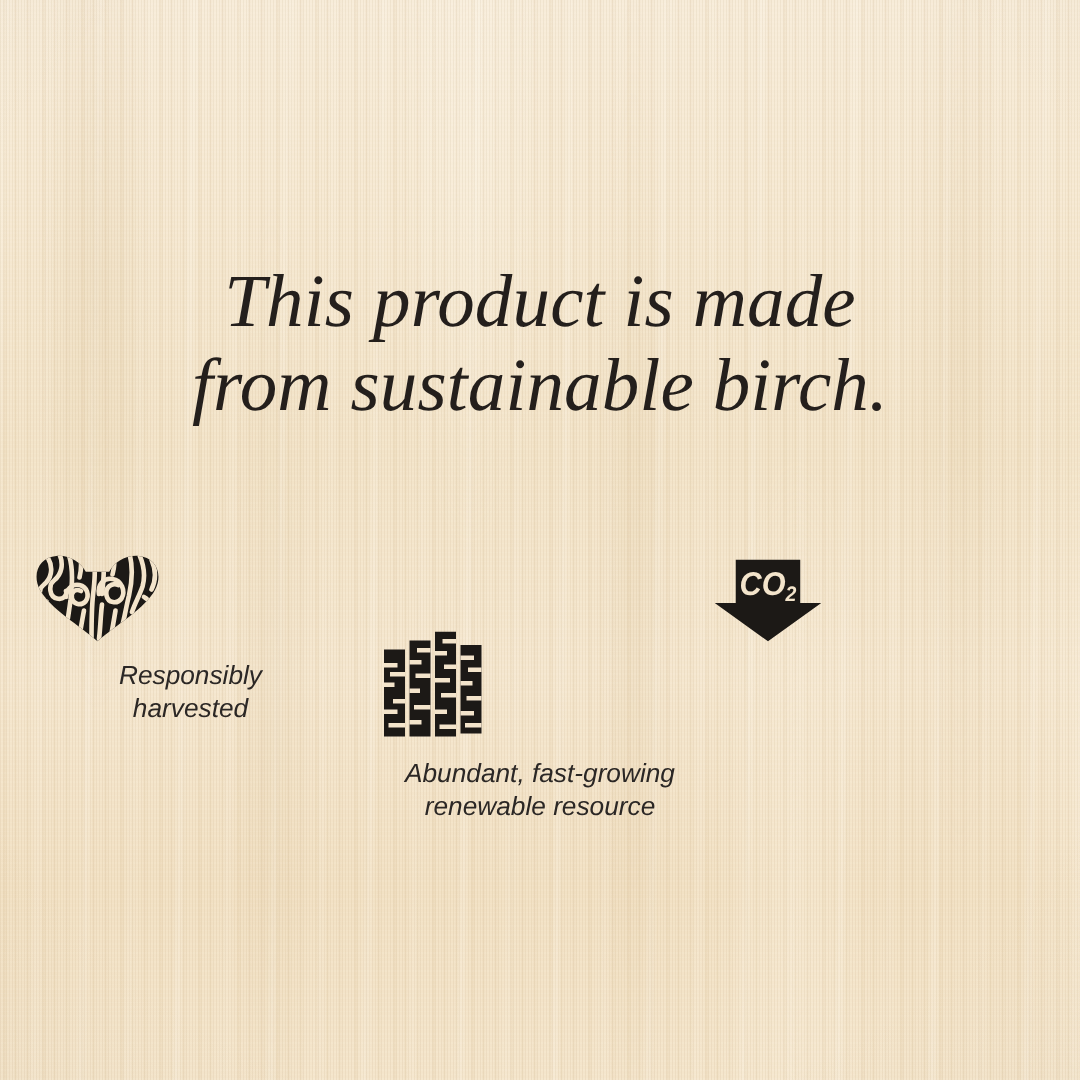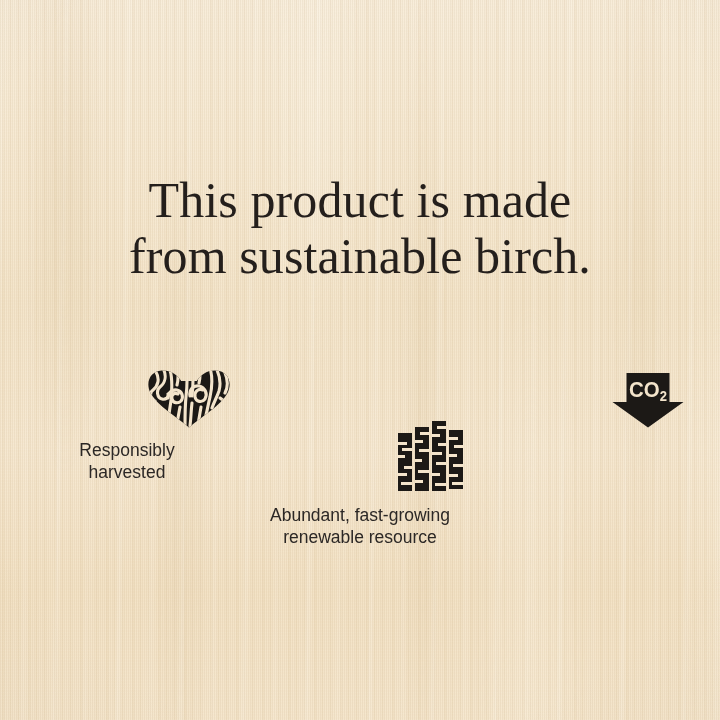--- a/index.html
+++ b/index.html
@@ -12,20 +12,21 @@
     overflow: hidden;
     font-family: "Liberation Sans", sans-serif;
   }
 
   #poster {
     position: relative;
     width: 720px;
     height: 720px;
     background-color: #f4e6cd;
     overflow: hidden;
+    font-style: italic;
   }
 
   
   .wood-base {
     position: absolute;
     inset: 0;
     background:
       linear-gradient(180deg,
         #f7ecd9 0%,
         #f6e9d2 18%,
@@ -114,21 +115,21 @@
     white-space: pre-line;
   }
 
   .feature {
     position: absolute;
     text-align: center;
   }
   .feature .icon-wrap {
     display: flex;
     align-items: flex-end;
-    justify-content: flex-end;
+    justify-content: flex-start;
   }
   .caption {
     margin-top: 11px;
     font-family: "Liberation Sans", sans-serif;
     font-size: 17.5px;
     line-height: 1.28;
     color: #2b2725;
     white-space: pre-line;
   }
 

